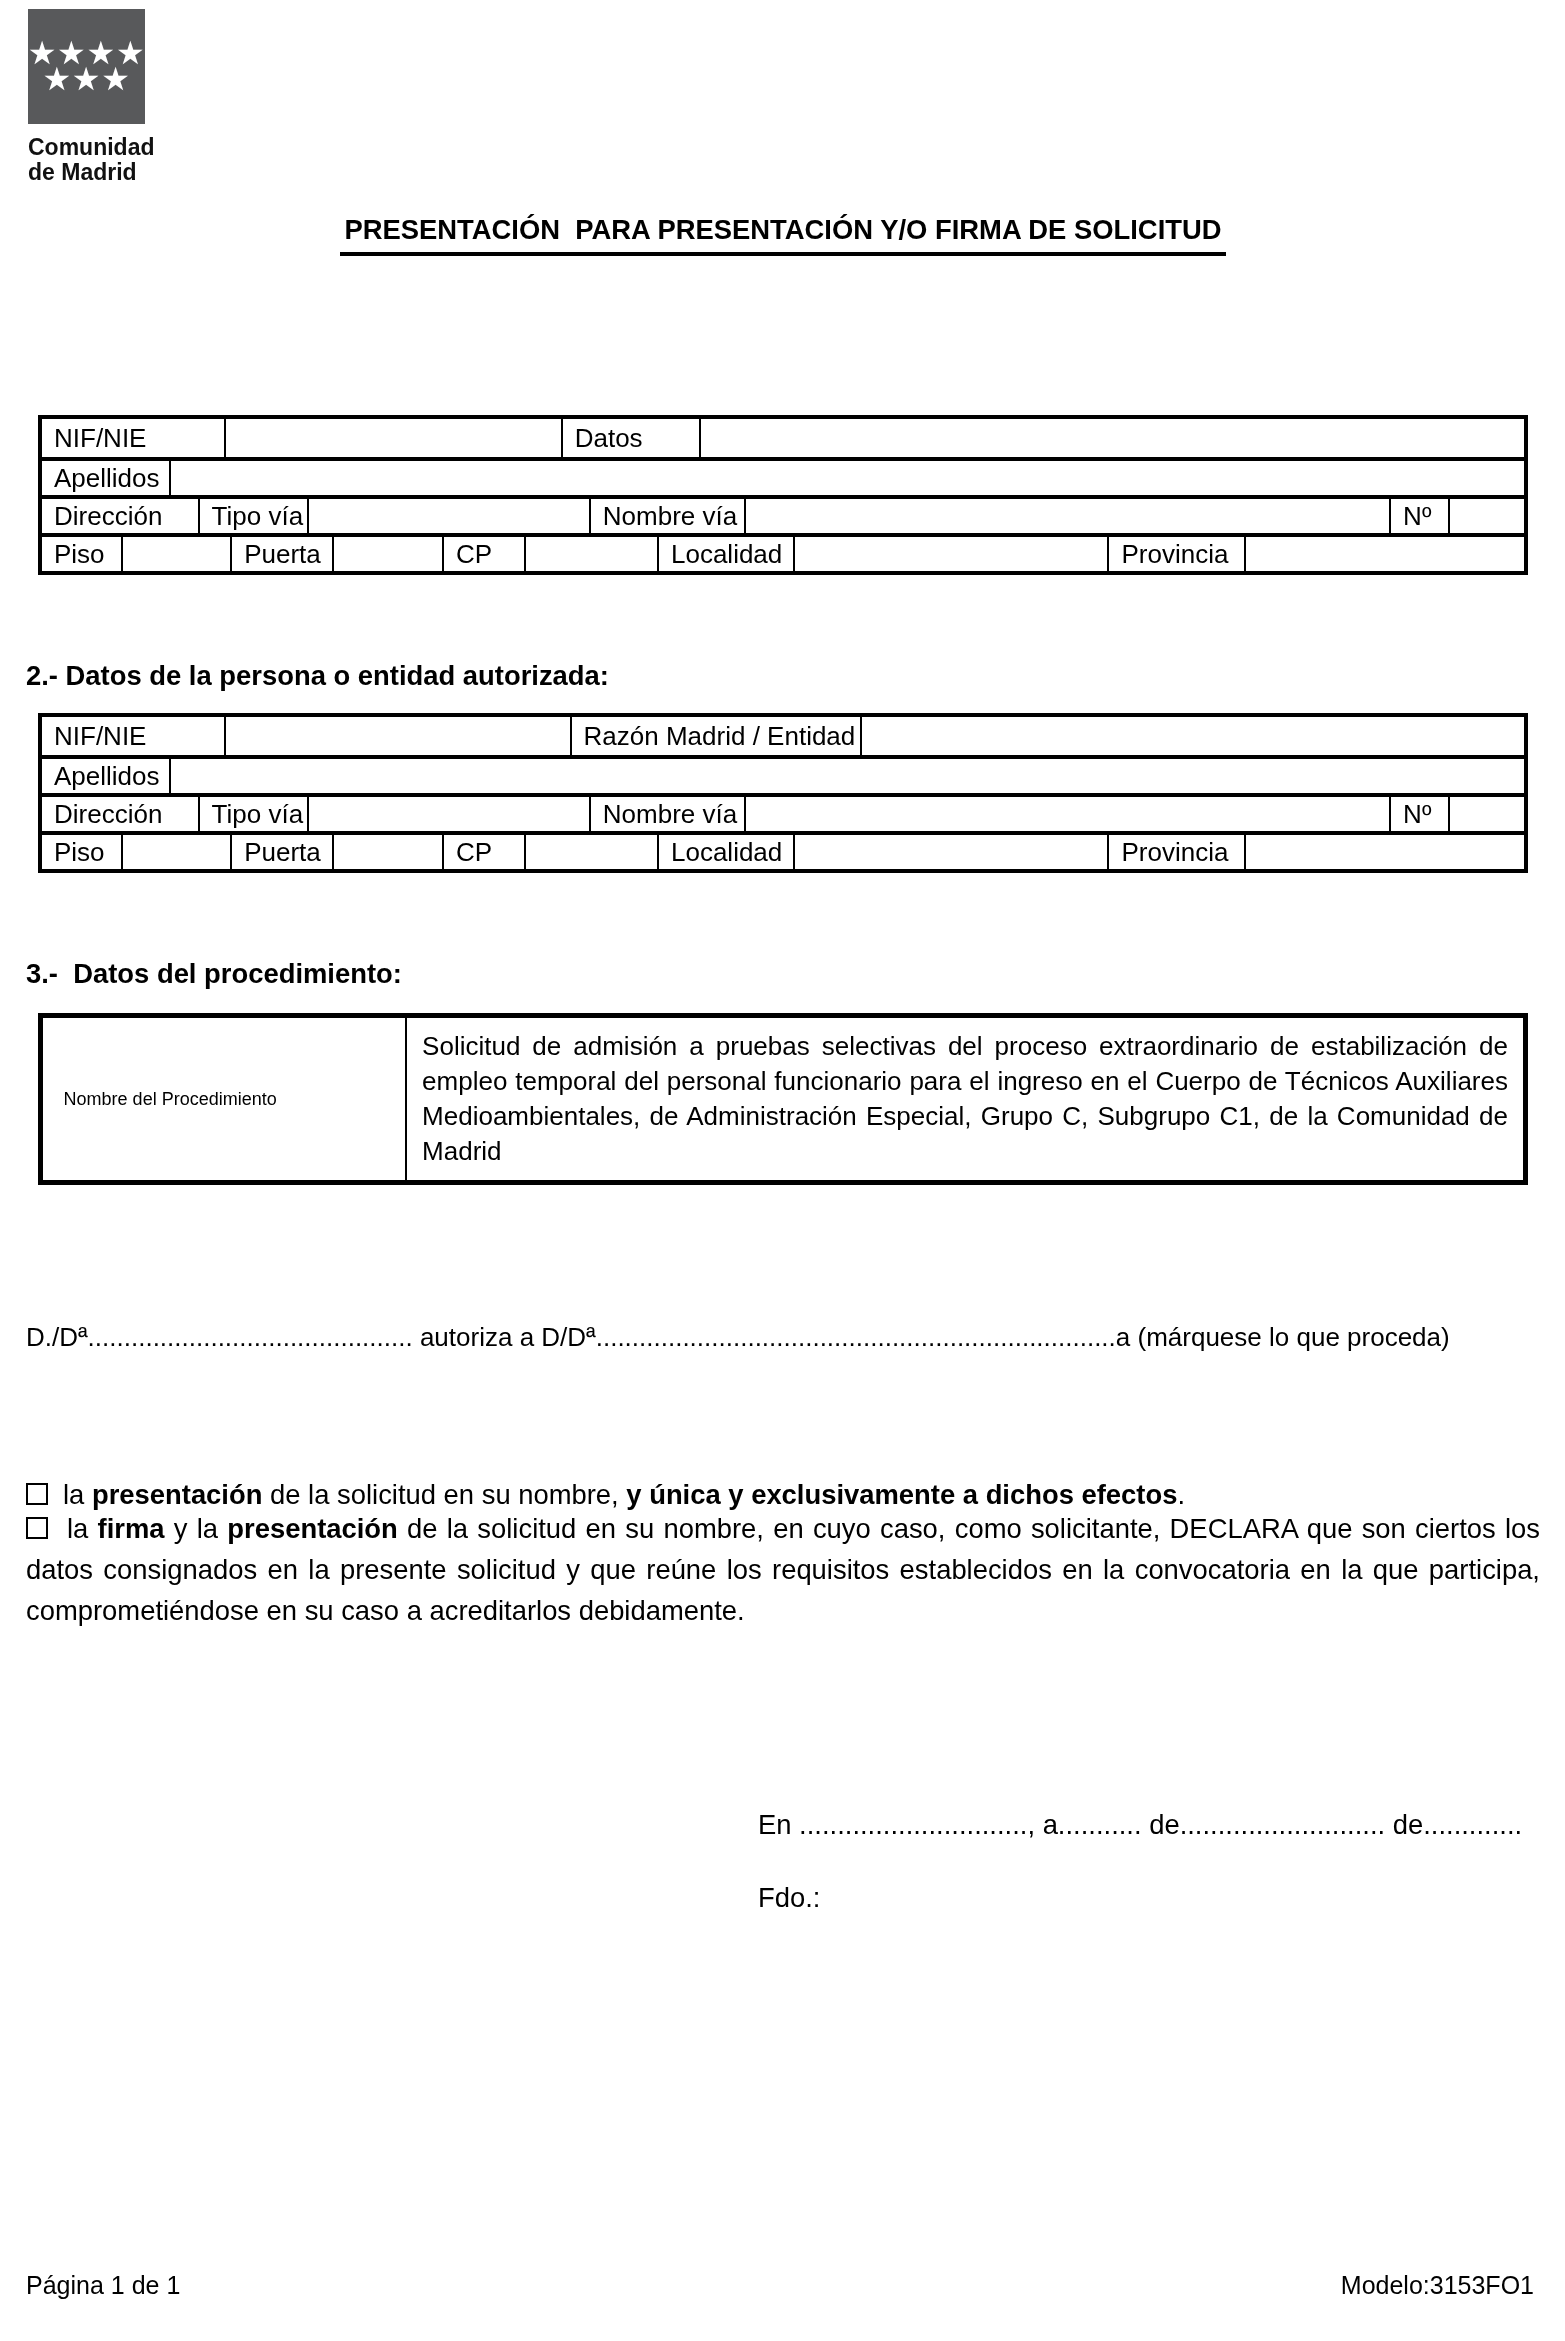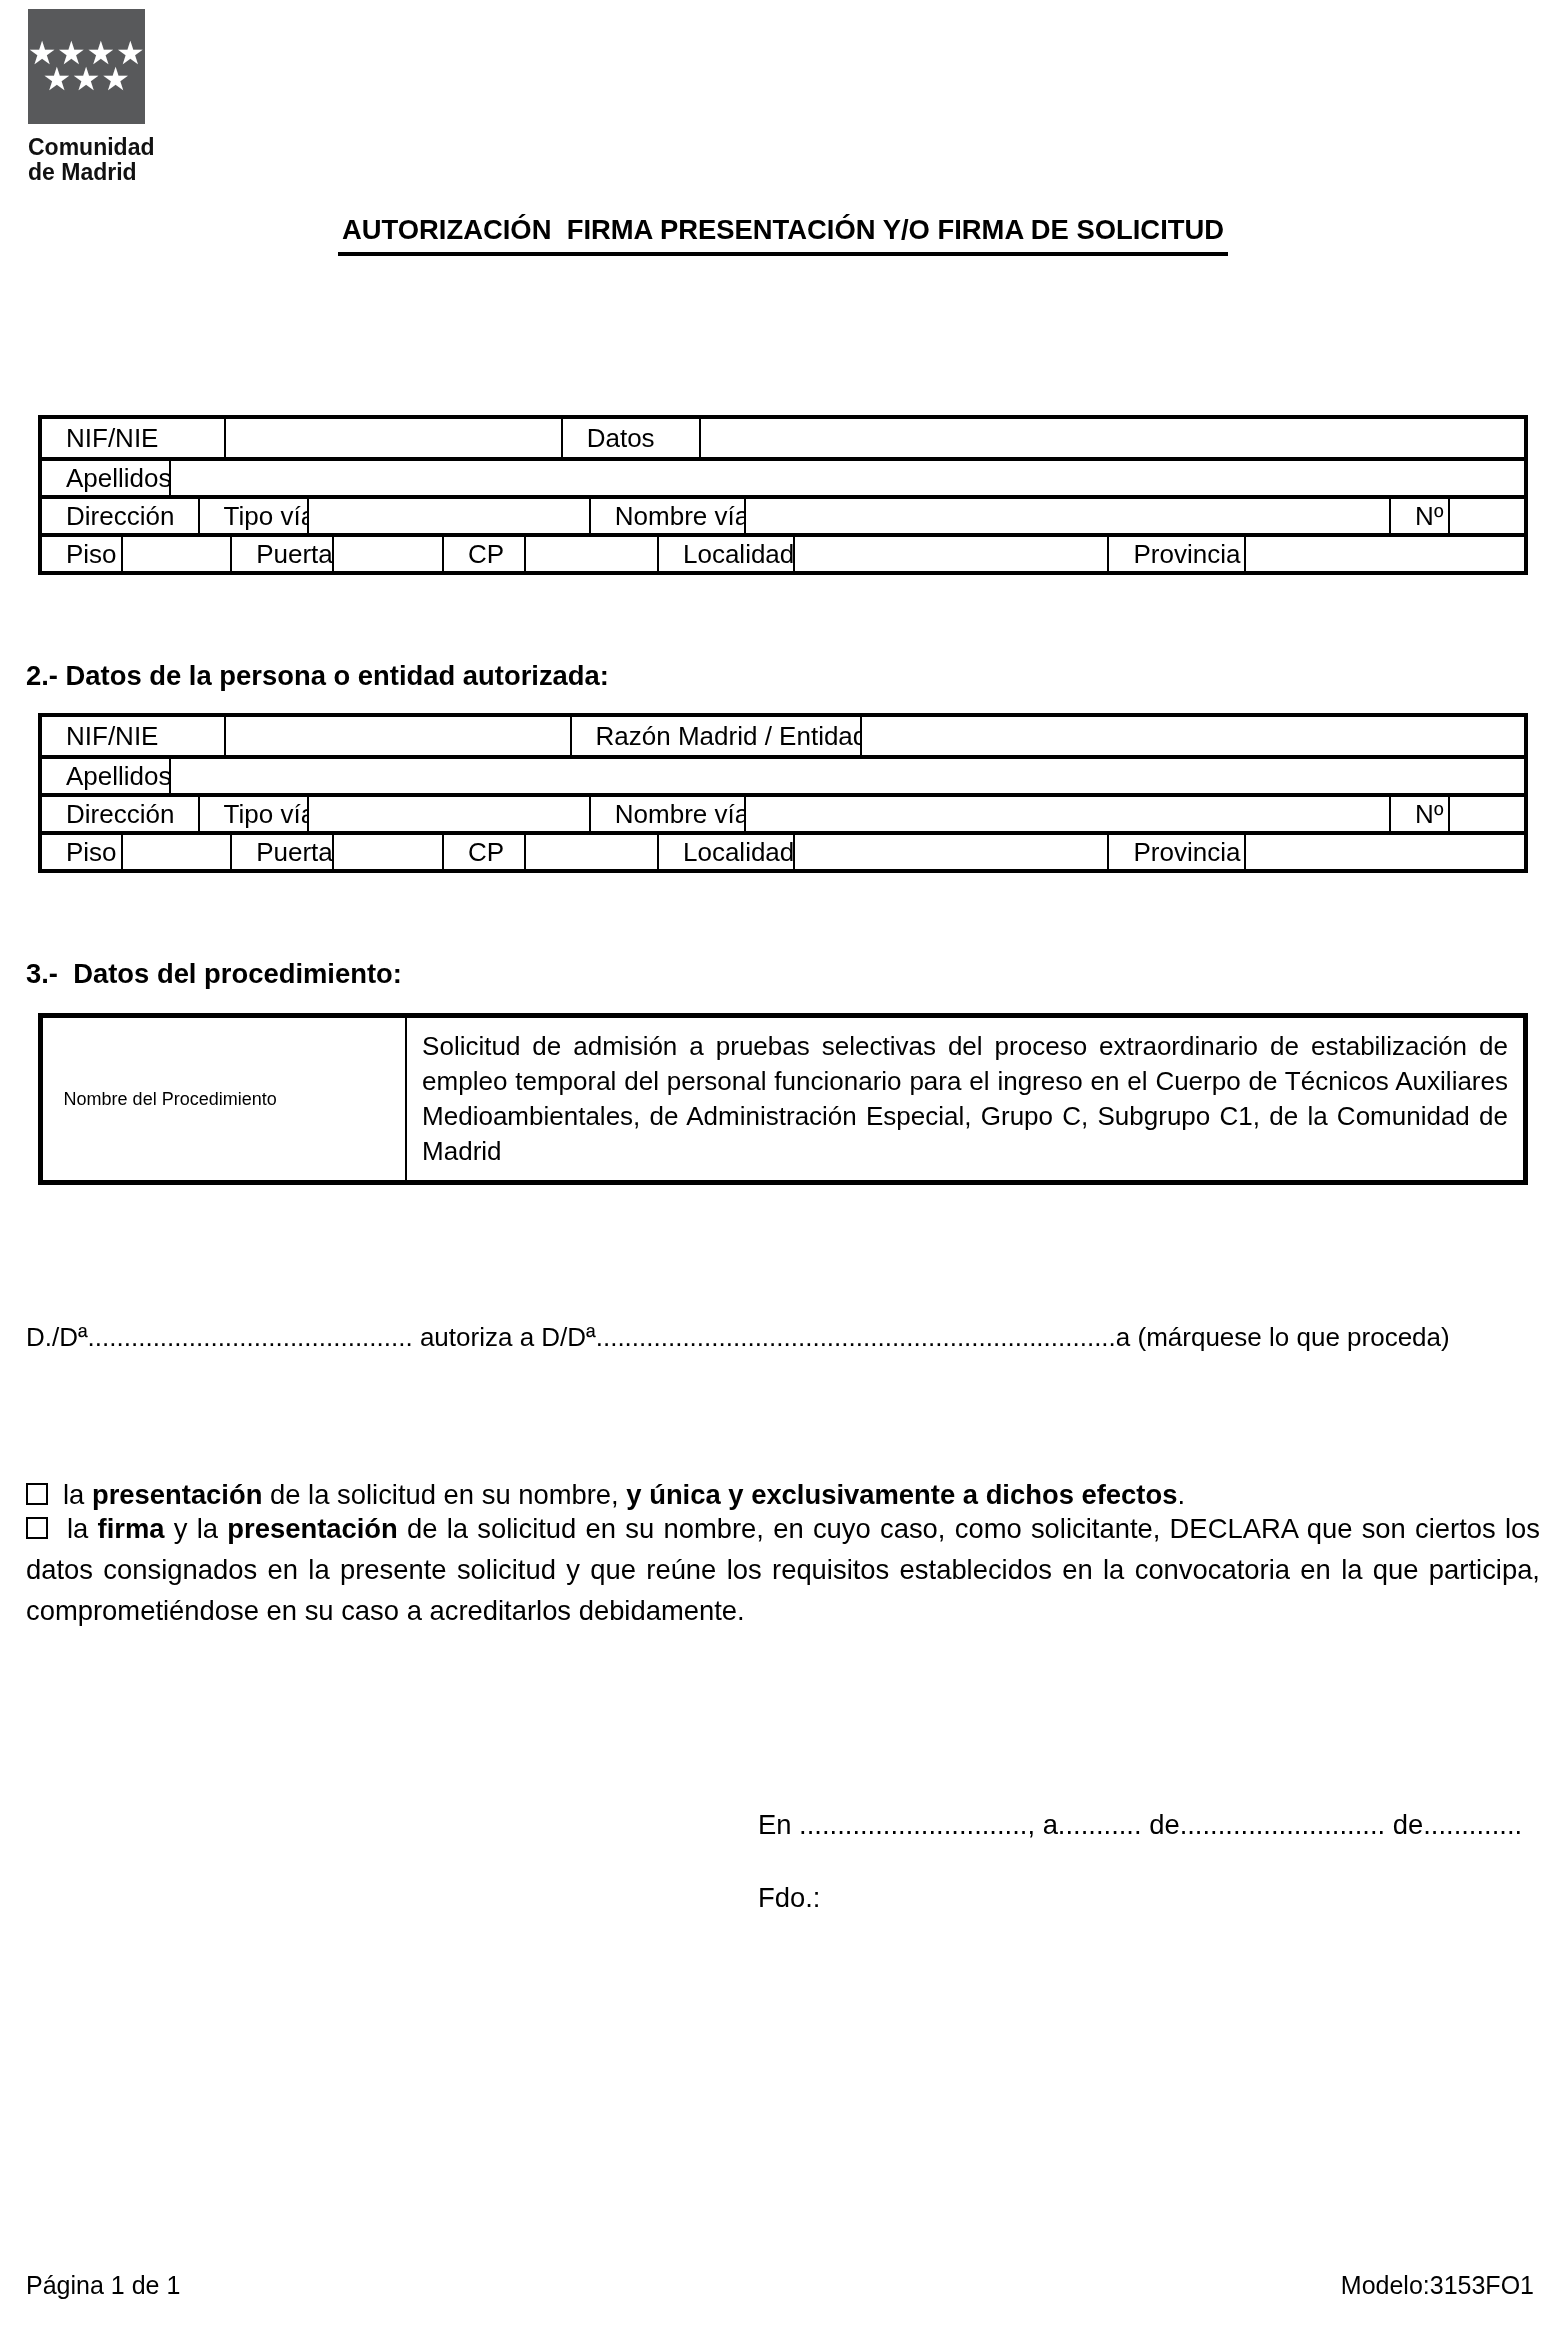--- a/index.html
+++ b/index.html
@@ -31,21 +31,21 @@
   .h3{top:958px;}
 
   
   .ftable{position:absolute;left:38px;width:1490px;border:4.8px solid #000;box-sizing:border-box;background:#fff;}
   .t1{top:415px;}
   .t2{top:713px;}
   .trow{display:flex;min-height:38px;box-sizing:border-box;}
   .trow + .trow{border-top:4.8px solid #000;}
   .tcell{box-sizing:border-box;display:flex;align-items:center;font-size:26px;}
   .tcell + .tcell{border-left:2.1px solid #000;}
-  .lbl{padding-left:24px;white-space:nowrap;overflow:hidden;}
+  .lbl{padding-left:12px;white-space:nowrap;overflow:hidden;}
 
   
   .ptable{position:absolute;left:38px;top:1013px;width:1490px;border:5.5px solid #000;box-sizing:border-box;display:flex;background:#fff;}
   .pleft{flex:0 0 24.6%;box-sizing:border-box;display:flex;align-items:center;padding-left:20.6px;font-size:18px;border-right:2.7px solid #000;}
   .pright{flex:1;box-sizing:border-box;padding:11px 15px;font-size:26px;line-height:1.35;text-align:justify;}
 
   
   .authline{position:absolute;left:26px;top:1322px;font-size:26px;white-space:nowrap;}
   .option{position:absolute;left:26px;width:1514px;font-size:27.4px;line-height:1.5;}
   .opt1{top:1474px;}
@@ -71,21 +71,21 @@
       <div class="stars-row" data-bind="logo.stars_row1">★★★★</div>
       <div class="stars-row second" data-bind="logo.stars_row2">★★★</div>
     </div>
     <div class="logo-text">
       <div data-bind="logo.name_line1">Comunidad</div>
       <div data-bind="logo.name_line2">de Madrid</div>
     </div>
   </div>
 
   <div class="title-wrap">
-    <span class="title" data-bind="title">AUTORIZACIÓN  FIRMA PRESENTACIÓN Y/O FIRMA DE SOLICITUD</span>
+    <span class="title" data-bind="title">PRESENTACIÓN  PARA PRESENTACIÓN Y/O FIRMA DE SOLICITUD</span>
   </div>
 
 
   <div class="ftable t1">
     <div class="trow">
       <div class="tcell lbl" style="flex:0 0 12.3%;" data-bind="labels.nif">NIF/NIE</div>
       <div class="tcell" style="flex:0 0 22.7%;"></div>
       <div class="tcell lbl" style="flex:0 0 9.3%;" data-bind="labels.nombre">Datos</div>
       <div class="tcell" style="flex:0 0 55.7%;"></div>
     </div>

